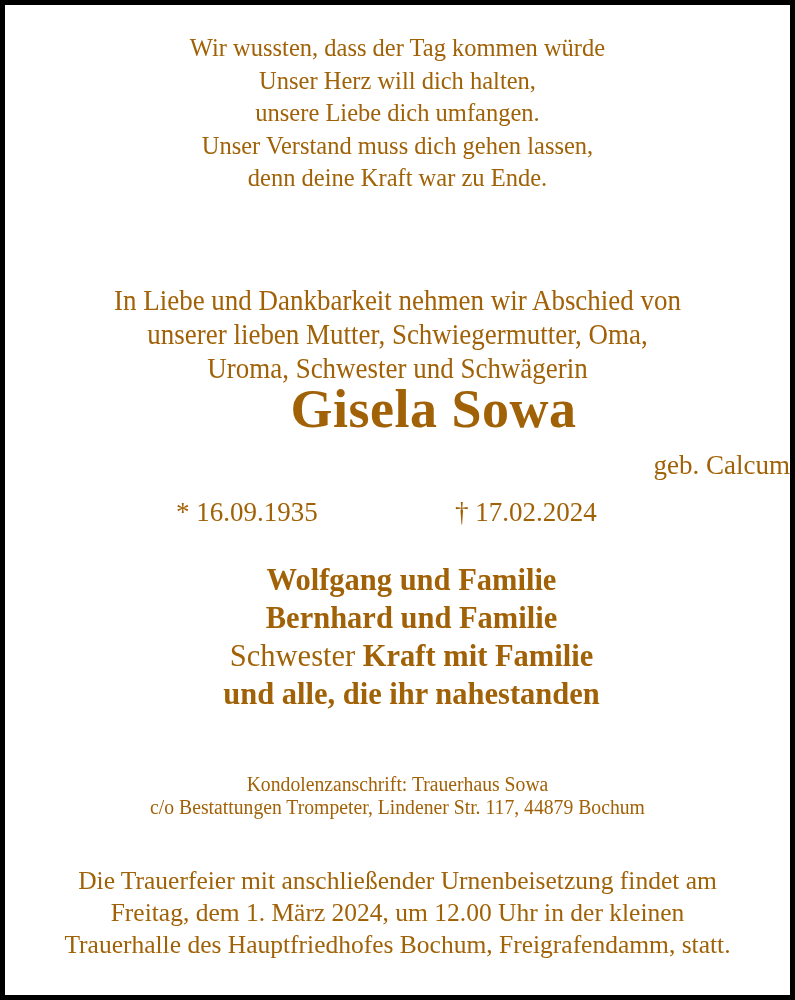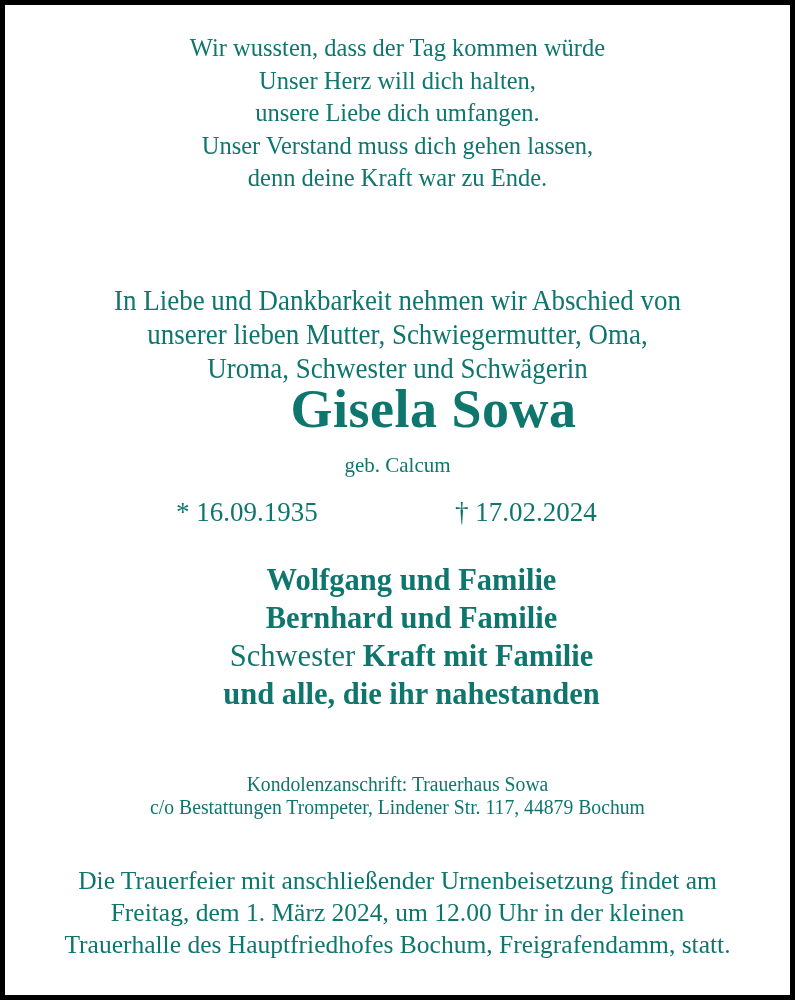--- a/index.html
+++ b/index.html
@@ -18,21 +18,21 @@
       top: 0;
       width: 795px;
       height: 1000px;
       box-sizing: border-box;
       border-top: 5px solid #000;
       border-left: 5px solid #000;
       border-right: 5px solid #000;
       border-bottom: 5px solid #000;
       background: #fff;
       font-family: "Liberation Serif", "DejaVu Serif", serif;
-      color: #0f766e;
+      color: #a16207;
     }
     .block {
       position: absolute;
       left: 0;
       width: 785px;
       text-align: center;
     }
     .line {
       display: block;
       white-space: nowrap;
@@ -55,22 +55,23 @@
     .name {
       top: 361px;
       font-size: 54px;
       line-height: 86px;
       font-weight: bold;
       letter-spacing: 0.5px;
       margin-left: 36px;
     }
     .maiden {
       top: 443px;
-      font-size: 21px;
+      font-size: 27px;
       line-height: 34px;
+      text-align: right;
     }
     .dates {
       position: absolute;
       top: 490px;
       font-size: 27px;
       line-height: 34px;
       white-space: nowrap;
     }
     .birth { left: 171px; }
     .death { left: 450px; }

